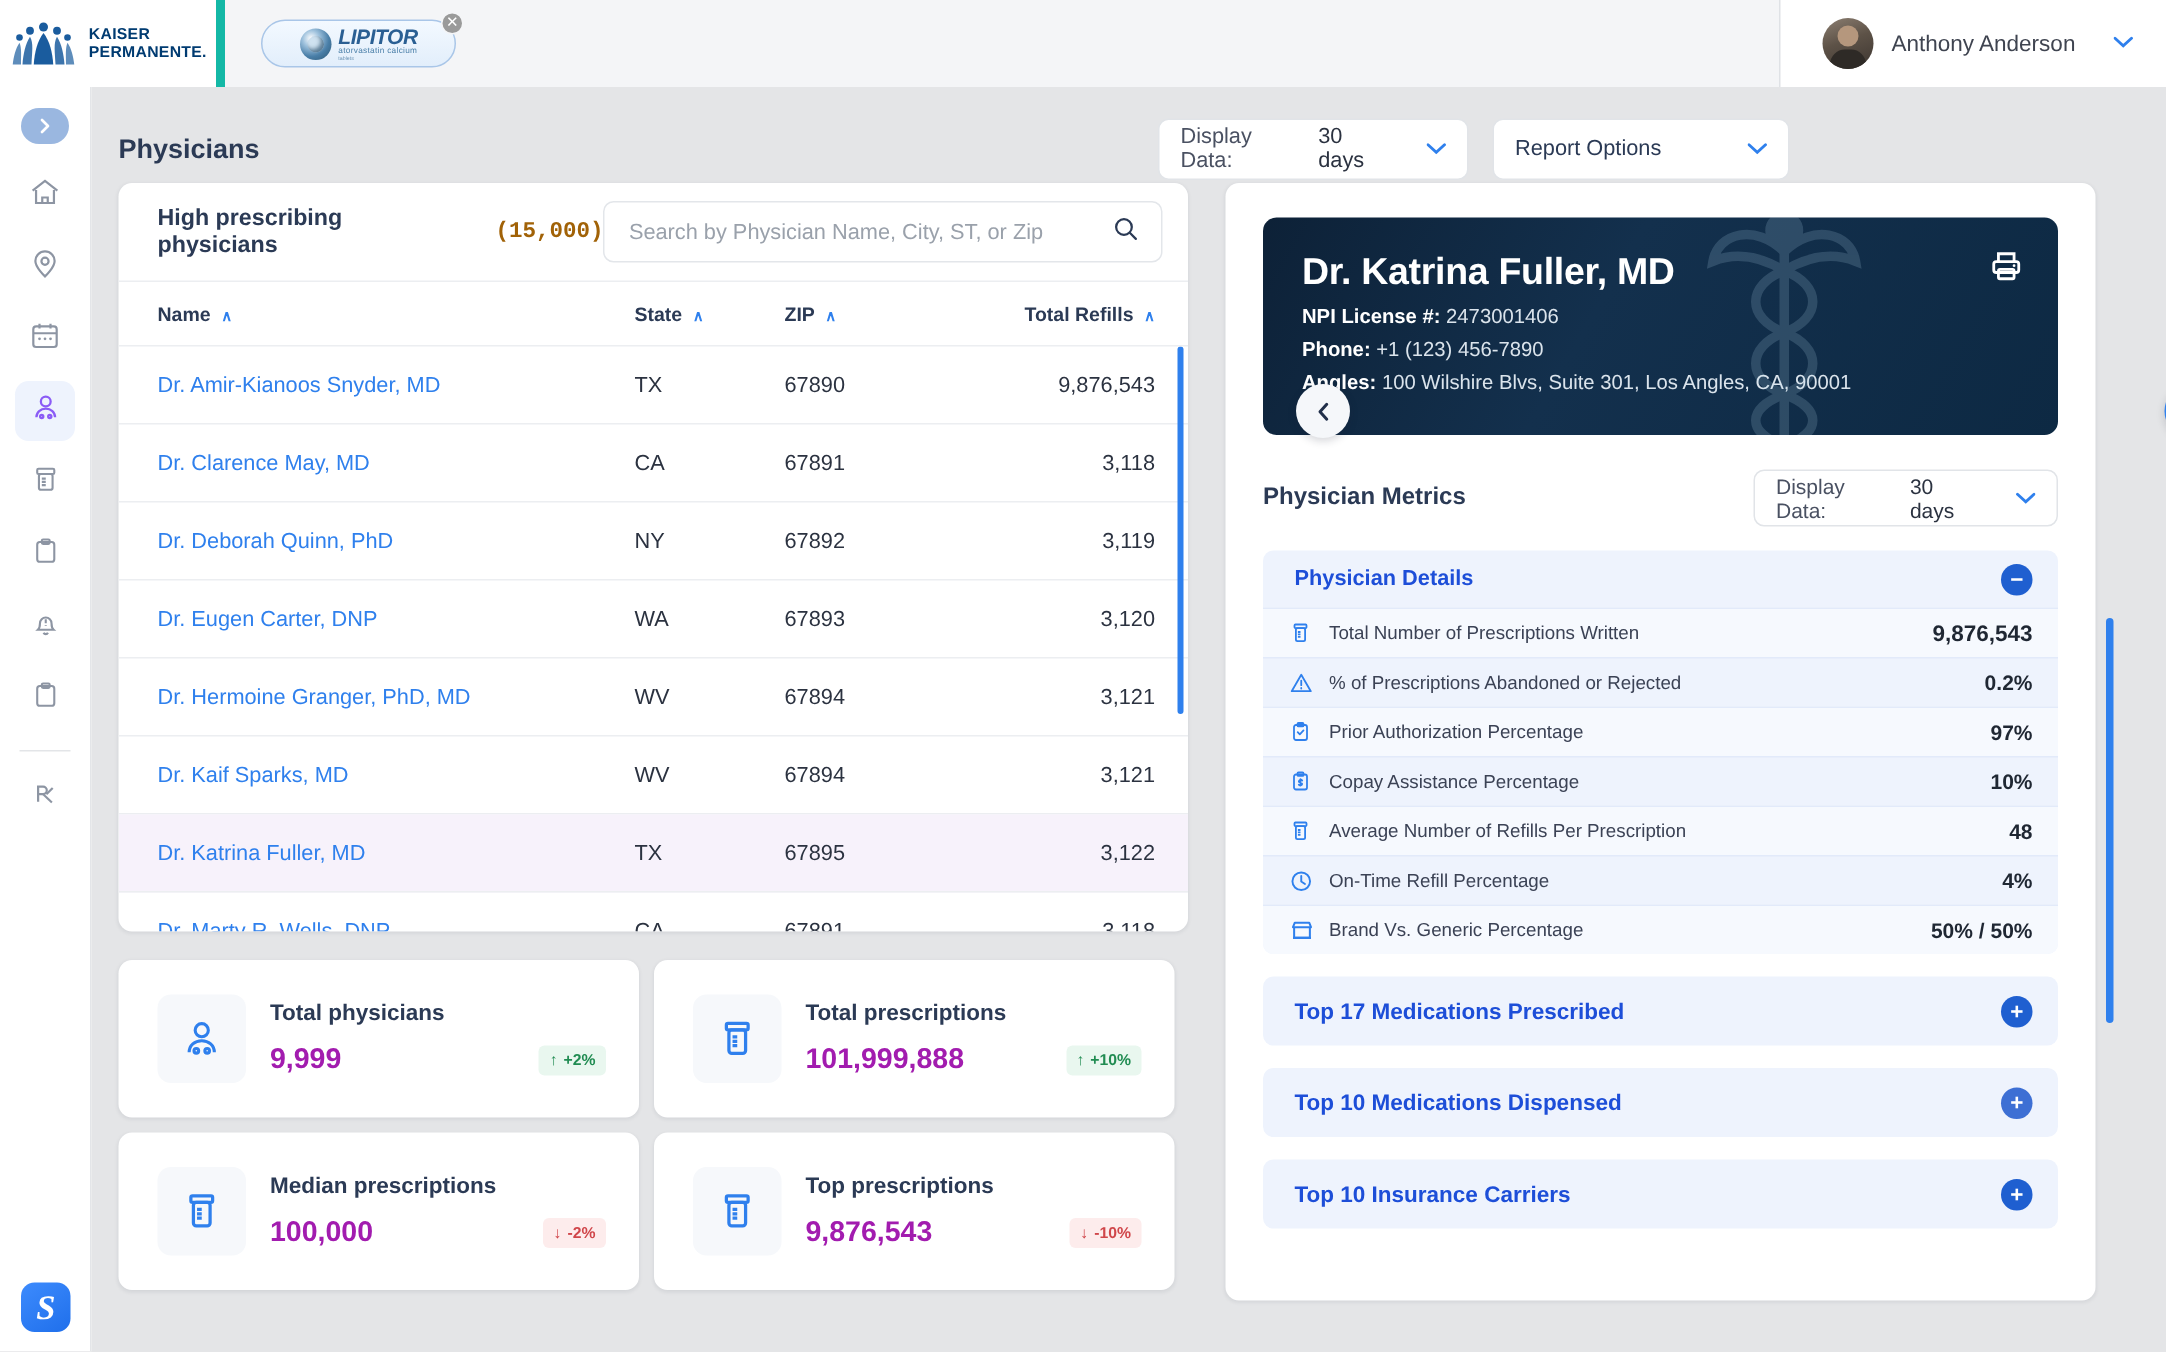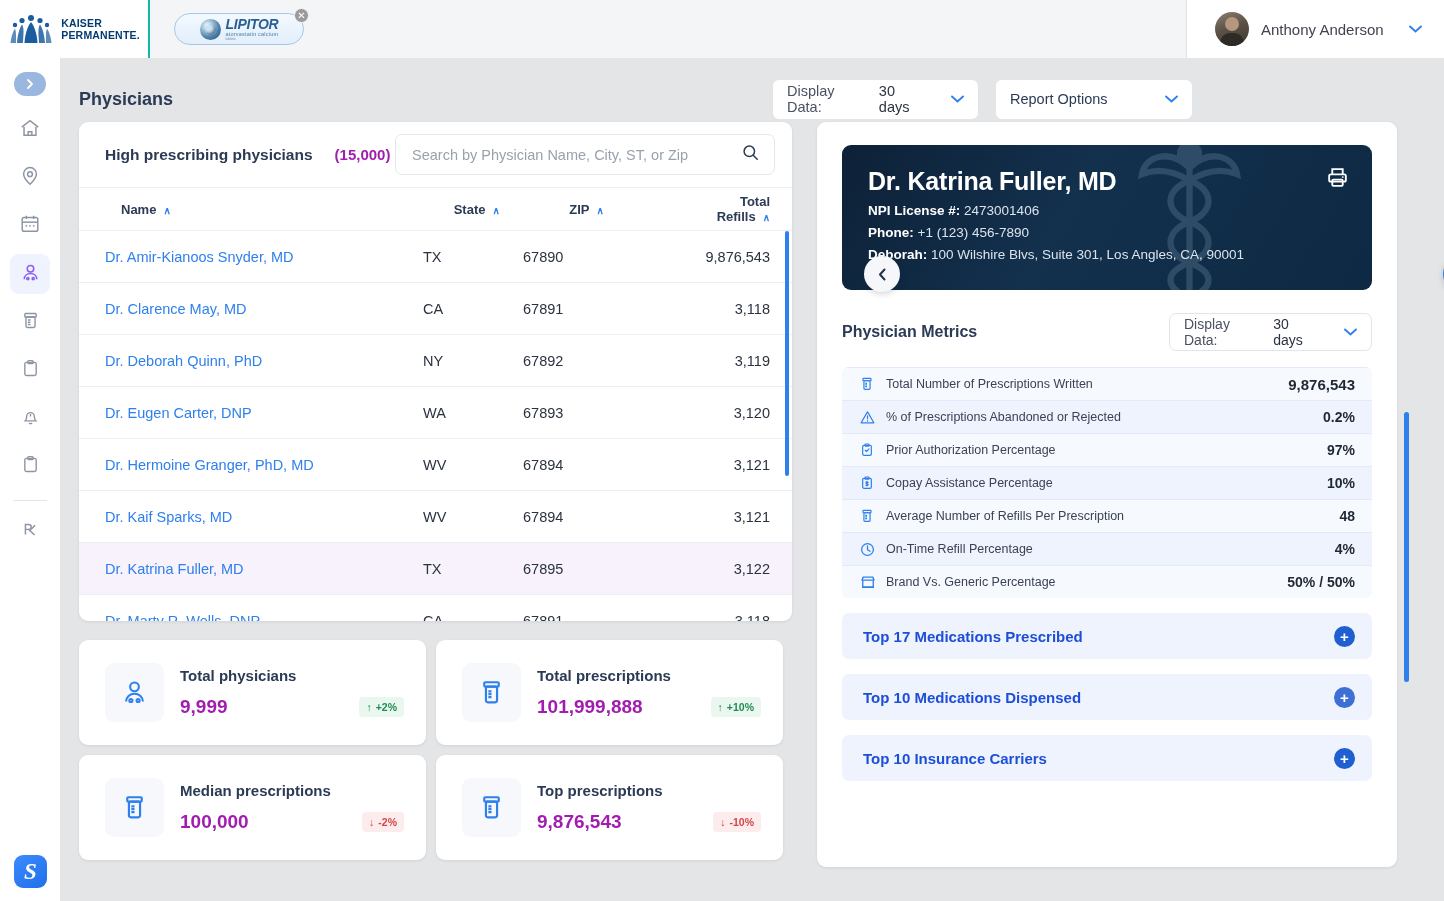--- a/index.html
+++ b/index.html
@@ -12,21 +12,21 @@
   }
   .app { position: relative; width: 1444px; height: 901px; }
 
   
   .topbar {
     position: absolute; top: 0; left: 0; width: 1444px; height: 58px;
     background: #f4f5f7; display: flex; align-items: stretch;
   }
   .brand-cell {
     width: 150px; background: #fff; display: flex; align-items: center;
-    justify-content: center; border-right: 2px solid #14b8a6;
+    justify-content: center; border-right: 6px solid #14b8a6;
   }
   .kp-logo { display: flex; align-items: center; gap: 7px; }
   .kp-mark { width: 46px; height: 30px; position: relative; }
   .kp-text {
     font-size: 10.5px; font-weight: bold; color: #003b71; line-height: 1.18;
     letter-spacing: .2px;
   }
   .tabs-cell { flex: 1; display: flex; align-items: center; padding-left: 24px; position: relative; }
   .drug-tab {
     position: relative; width: 130px; height: 32px; border-radius: 18px;
@@ -122,21 +122,21 @@
   .left-panel { position: absolute; left: 18px; top: 64px; width: 713px; }
   .table-card {
     background: #fff; border-radius: 9px; height: 499px; overflow: hidden;
     box-shadow: 0 1px 3px rgba(20,30,50,.09); position: relative;
   }
   .table-head {
     height: 66px; display: flex; align-items: center; padding: 0 17px 0 26px;
     border-bottom: 1px solid #eceef1;
   }
   .table-title { font-size: 15.5px; font-weight: bold; color: #2b3a55; }
-  .table-count { font-size: 15px; font-weight: bold; color: #a21caf; margin-left: 22px; }
+  .table-count { font-size: 15px; font-weight: bold; color: #a16207; margin-left: 22px; font-family: Liberation Mono, monospace; }
   .search-wrap {
     margin-left: auto; width: 380px; height: 41px; border: 1px solid #e3e6ea;
     border-radius: 7px; display: flex; align-items: center; padding: 0 14px 0 16px;
   }
   .search-wrap input {
     border: none; outline: none; flex: 1; font-size: 14.5px; color: #3f4450;
     font-family: "Liberation Sans", sans-serif; background: transparent;
   }
   .search-wrap input::placeholder { color: #9aa1ab; }
   .col-head {
@@ -145,21 +145,21 @@
   }
   .tbl-row {
     display: flex; align-items: center; height: 52px; padding: 0 22px 0 26px;
     border-bottom: 1px solid #eceef1; font-size: 14.5px; color: #2b3240;
   }
   .tbl-row.selected { background: #f7f2fb; }
   .c-name { width: 318px; color: #2f80ed; }
   .c-state { width: 100px; }
   .c-zip { width: 148px; }
   .c-refills { flex: 1; text-align: right; }
-  .col-head .c-name, .col-head .c-state, .col-head .c-zip { color: #2b3a55; margin-left: 16px; }
+  .col-head .c-name, .col-head .c-state, .col-head .c-zip { color: #2b3a55; }
   .sort-ic { color: #2f80ed; font-size: 10px; margin-left: 7px; }
   .tbl-body { height: 390px; overflow: hidden; position: relative; }
   .tbl-scroll {
     position: absolute; right: 3px; top: 0px; width: 4px; height: 245px;
     background: #2f80ed; border-radius: 2px;
   }
 
   
   .stats { display: flex; flex-wrap: wrap; gap: 10px; margin-top: 19px; }
   .stat-card {
@@ -600,21 +600,21 @@
         <div class="doc-name">Dr. Katrina Fuller, MD</div>
         <div class="doc-line">
           <b>NPI License #:</b>
           <span>2473001406</span>
         </div>
         <div class="doc-line">
           <b>Phone:</b>
           <span>+1 (123) 456-7890</span>
         </div>
         <div class="doc-line">
-          <b>Deborah:</b>
+          <b>Angles:</b>
           <span>100 Wilshire Blvs, Suite 301, Los Angles, CA, 90001</span>
         </div>
         <div class="print-btn">
           <span>
             <svg width="25" height="25" viewBox="0 0 24 24" fill="none" stroke="#fff" stroke-width="1.8">
                 <path d="M7 9 V4 h10 v5"></path>
                 <rect x="4" y="9" width="16" height="7" rx="1.6"></rect>
                 <rect x="7" y="14" width="10" height="6" rx="1"></rect>
                 <circle cx="17" cy="11.6" r=".9" fill="#fff" stroke="none"></circle>
               </svg>
@@ -630,20 +630,24 @@
           <span class="chev">
             <svg width="13" height="8" viewBox="0 0 13 8">
                 <path d="M1 1.5 L6.5 6.5 L12 1.5" stroke="#2f80ed" stroke-width="1.9" fill="none" stroke-linecap="round"></path>
               </svg>
           </span>
         </div>
       </div>
 
       <div class="acc">
         <div class="acc-card">
+          <div class="acc-head">
+            <span>Physician Details</span>
+            <span class="acc-ic">−</span>
+          </div>
           <div id="metric-rows-host">
               <div class="m-row">
                 <span class="m-ic">
                   <svg width="16" height="16" viewBox="0 0 24 24" fill="none" stroke="#2f80ed" stroke-width="1.8">
                     <rect x="6" y="3.5" width="12" height="3.6" rx=".9"></rect>
                     <rect x="7.4" y="7.1" width="9.2" height="13" rx="1.6"></rect>
                     <path d="M9.4 11 h2.6 M9.4 13.4 h2.6 M9.4 15.8 h2.6"></path>
                   </svg>
                 </span>
                 <span>Total Number of Prescriptions Written</span>

